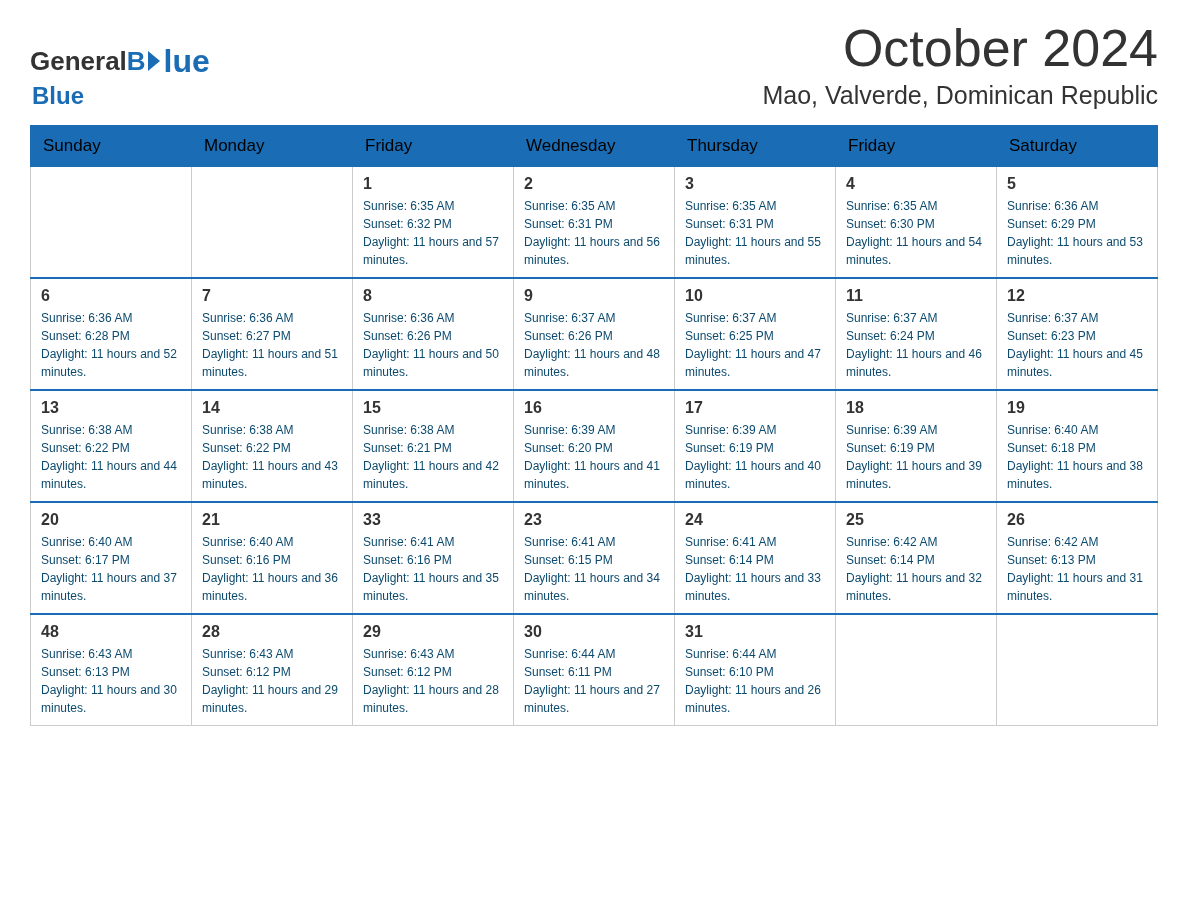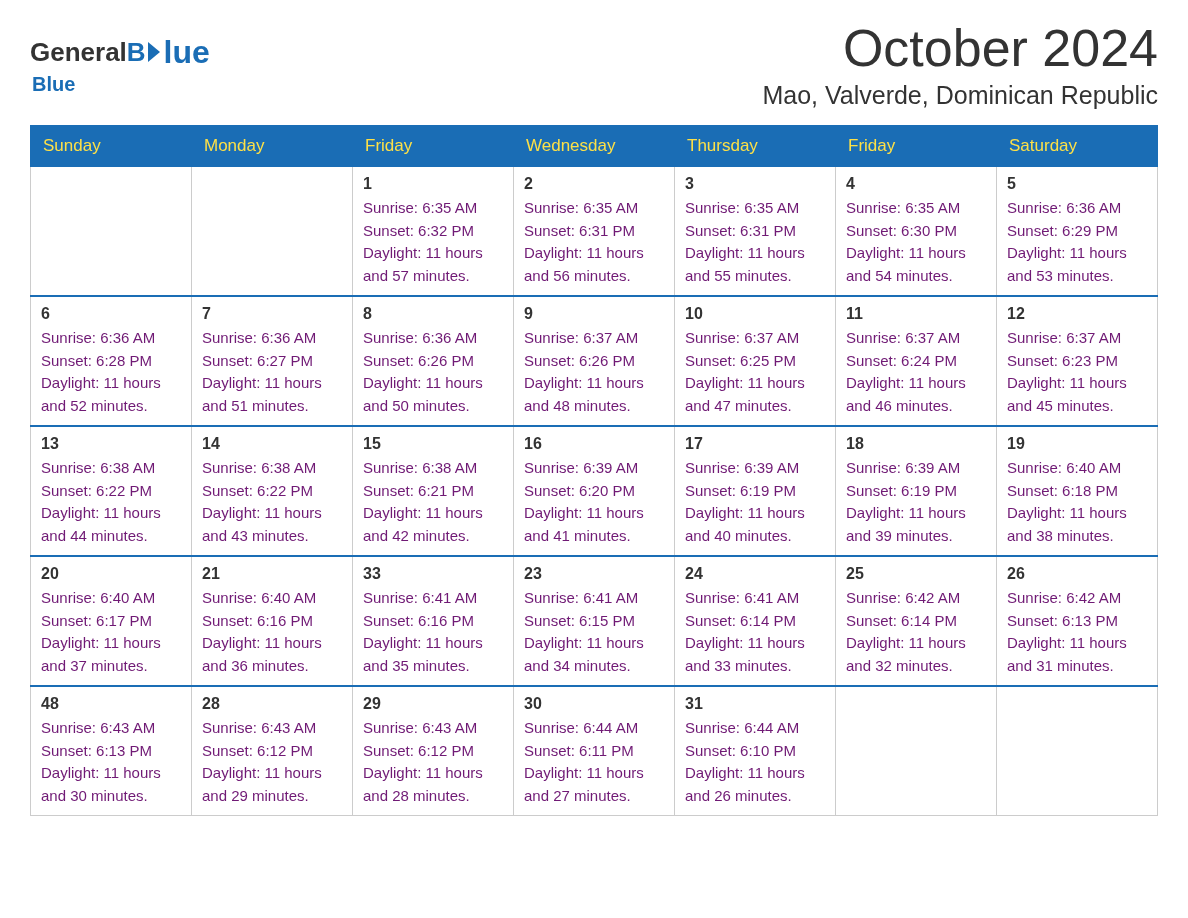--- a/index.html
+++ b/index.html
@@ -6,21 +6,21 @@
     body {
       font-family: Arial, sans-serif;
       background: #ffffff;
       width: 1188px;
       min-height: 918px;
       padding: 20px 30px;
     }
     .header-area {
       display: flex;
       justify-content: space-between;
-      align-items: center;
+      align-items: flex-end;
       margin-bottom: 10px;
     }
     .logo {
       display: flex;
       flex-direction: column;
       align-items: flex-start;
     }
     .logo-text {
       display: flex;
       align-items: center;
@@ -68,43 +68,43 @@
       color: #333;
       margin-top: 4px;
     }
     .calendar {
       width: 100%;
       border-collapse: collapse;
       margin-top: 15px;
     }
     .calendar th {
       background-color: #1a6db5;
-      color: #fde047;
+      color: #000000;
       padding: 10px 12px;
       font-size: 17px;
       font-weight: normal;
       text-align: left;
       border: 1px solid #1a6db5;
     }
     .calendar td {
       vertical-align: top;
       padding: 8px 10px;
       border: 1px solid #cccccc;
       width: 14.28%;
       min-height: 100px;
     }
     .day-number {
       font-size: 16px;
       font-weight: bold;
       color: #333;
       margin-bottom: 4px;
     }
     .day-info {
-      font-size: 15px;
-      color: #701a75;
+      font-size: 12px;
+      color: #0c4a6e;
       line-height: 1.5;
     }
     .empty-cell {
       background: #ffffff;
     }
     .row-divider td {
       border-top: 2px solid #1a6db5;
     }
   </style>
 </head>
@@ -114,21 +114,21 @@
   <div class="logo">
     <div class="logo-text">
       <span class="logo-general">General</span>
       <div class="logo-blue-part">
         <span class="logo-b">B</span>
         <div class="logo-arrow"></div>
         <span class="logo-blue-text">lue</span>
       </div>
     </div>
     <div style="margin-top:2px; margin-left:2px;">
-      <span style="font-size:20px; font-weight:bold; color:#1a6db5;">Blue</span>
+      <span style="font-size:24px; font-weight:bold; color:#1a6db5;">Blue</span>
     </div>
   </div>
   <div class="title-area">
     <div class="month-title">October 2024</div>
     <div class="location-title">Mao, Valverde, Dominican Republic</div>
   </div>
 </div>
 
 <table class="calendar">
   <thead>

